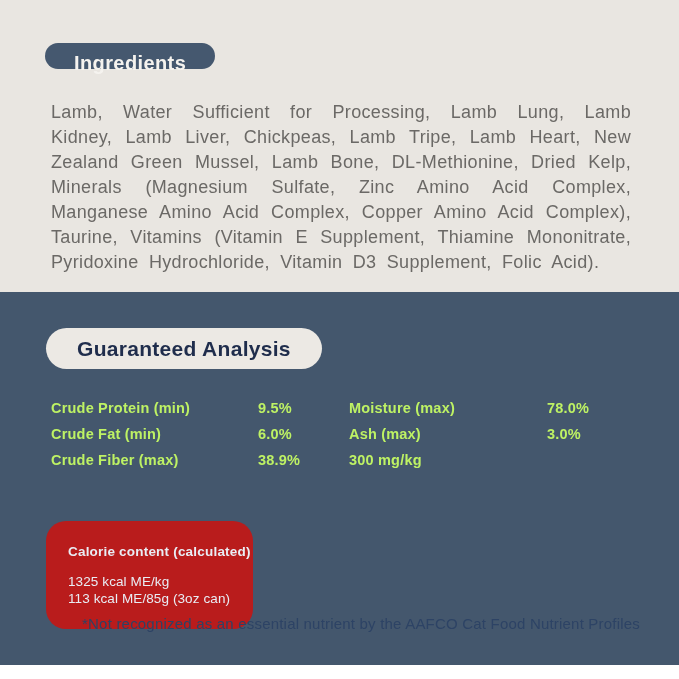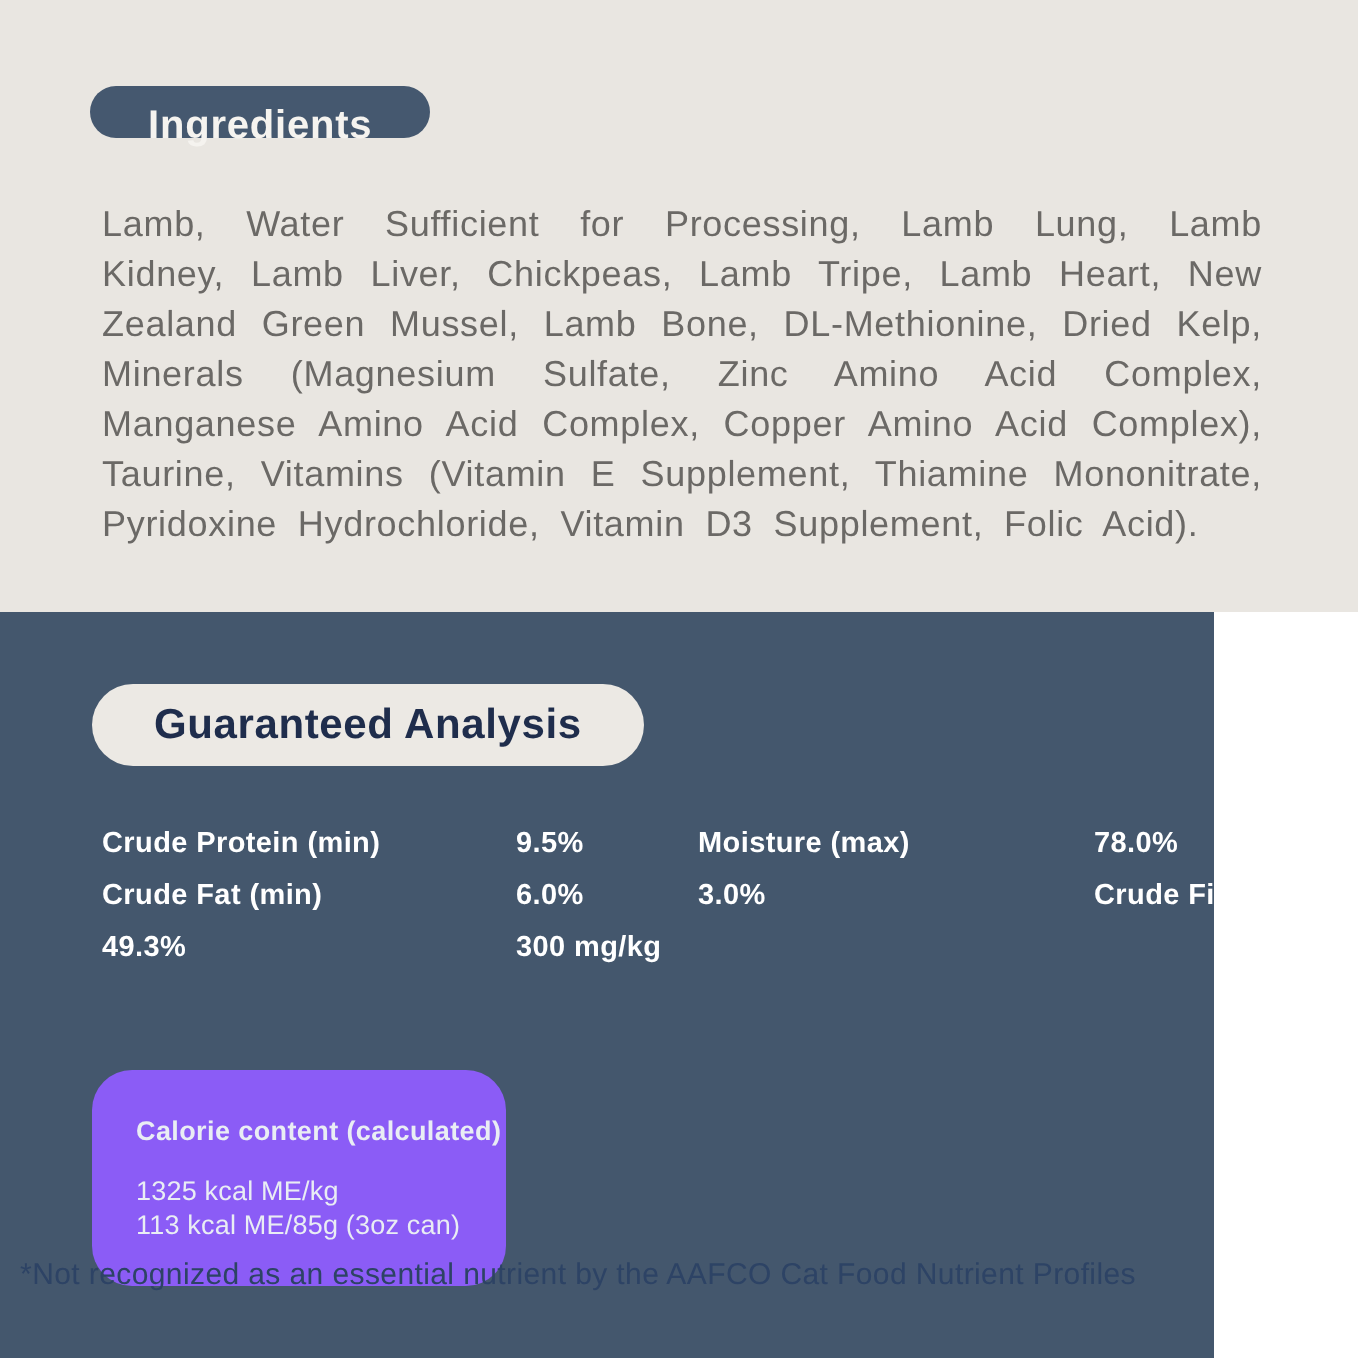--- a/index.html
+++ b/index.html
@@ -33,52 +33,52 @@
   .ingredients-body {
     position: absolute; left: 51px; top: 100px;
     width: 580px;
     color: #6b6966;
     font-size: 18px; line-height: 25px;
     letter-spacing: 0.35px; word-spacing: 5px;
     text-align: justify;
   }
   
   .section-bottom {
-    position: absolute; left: 0; top: 306px;
-    width: 607px; height: 373px;
+    position: absolute; left: 0; top: 292px;
+    width: 679px; height: 373px;
     background: #44576d;
   }
   .pill-light {
     position: absolute; left: 46px; top: 36px;
     height: 41px; line-height: 41px;
     padding: 0 31px;
     background: #ece9e4;
     border-radius: 21px;
     color: #1f2d4c;
     font-size: 21px; font-weight: bold;
     letter-spacing: 0.3px;
     white-space: nowrap;
   }
   .analysis-grid {
     position: absolute; left: 51px; top: 103px;
     width: 590px;
     display: grid;
     grid-template-columns: 207px 91px 198px 1fr;
     grid-auto-rows: 26px;
     align-items: center;
-    color: #ffffff;
+    color: #bef264;
     font-size: 14.5px; font-weight: bold;
     letter-spacing: 0.2px;
   }
   .analysis-grid .cell { white-space: nowrap; }
   
   .calorie-box {
     position: absolute; left: 46px; top: 229px;
     width: 207px; height: 108px;
-    background: #8b5cf6;
+    background: #b91c1c;
     border-radius: 20px;
     padding: 23px 0 17px 22px;
     color: #e9edf4;
   }
   .calorie-title {
     font-size: 13.5px; font-weight: 600;
     letter-spacing: 0.2px;
     white-space: nowrap;
   }
   .calorie-lines { margin-top: 14px; }
@@ -111,24 +111,25 @@
 
     <div class="analysis-grid">
 
       <div class="cell">Crude Protein (min)</div>
       <div class="cell">9.5%</div>
       <div class="cell">Moisture (max)</div>
       <div class="cell">78.0%</div>
 
       <div class="cell">Crude Fat (min)</div>
       <div class="cell">6.0%</div>
+      <div class="cell">Ash (max)</div>
       <div class="cell">3.0%</div>
 
       <div class="cell">Crude Fiber (max)</div>
-      <div class="cell">49.3%</div>
+      <div class="cell">38.9%</div>
       <div class="cell">300 mg/kg</div>
     </div>
 
     <div class="calorie-box">
       <div class="calorie-title">Calorie content (calculated)</div>
       <div class="calorie-lines">
         <div class="calorie-line">1325 kcal ME/kg</div>
         <div class="calorie-line">113 kcal ME/85g (3oz can)</div>
       </div>
     </div>

